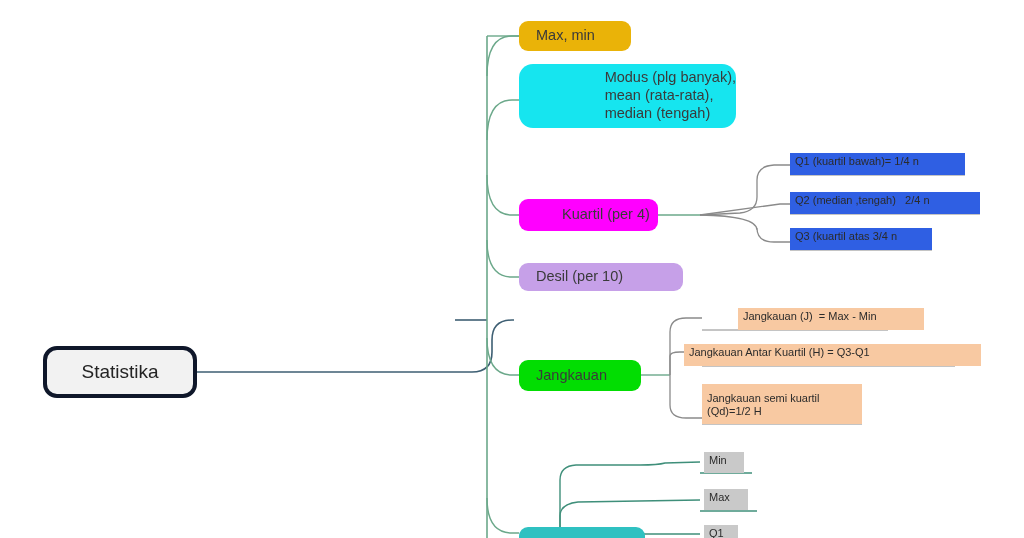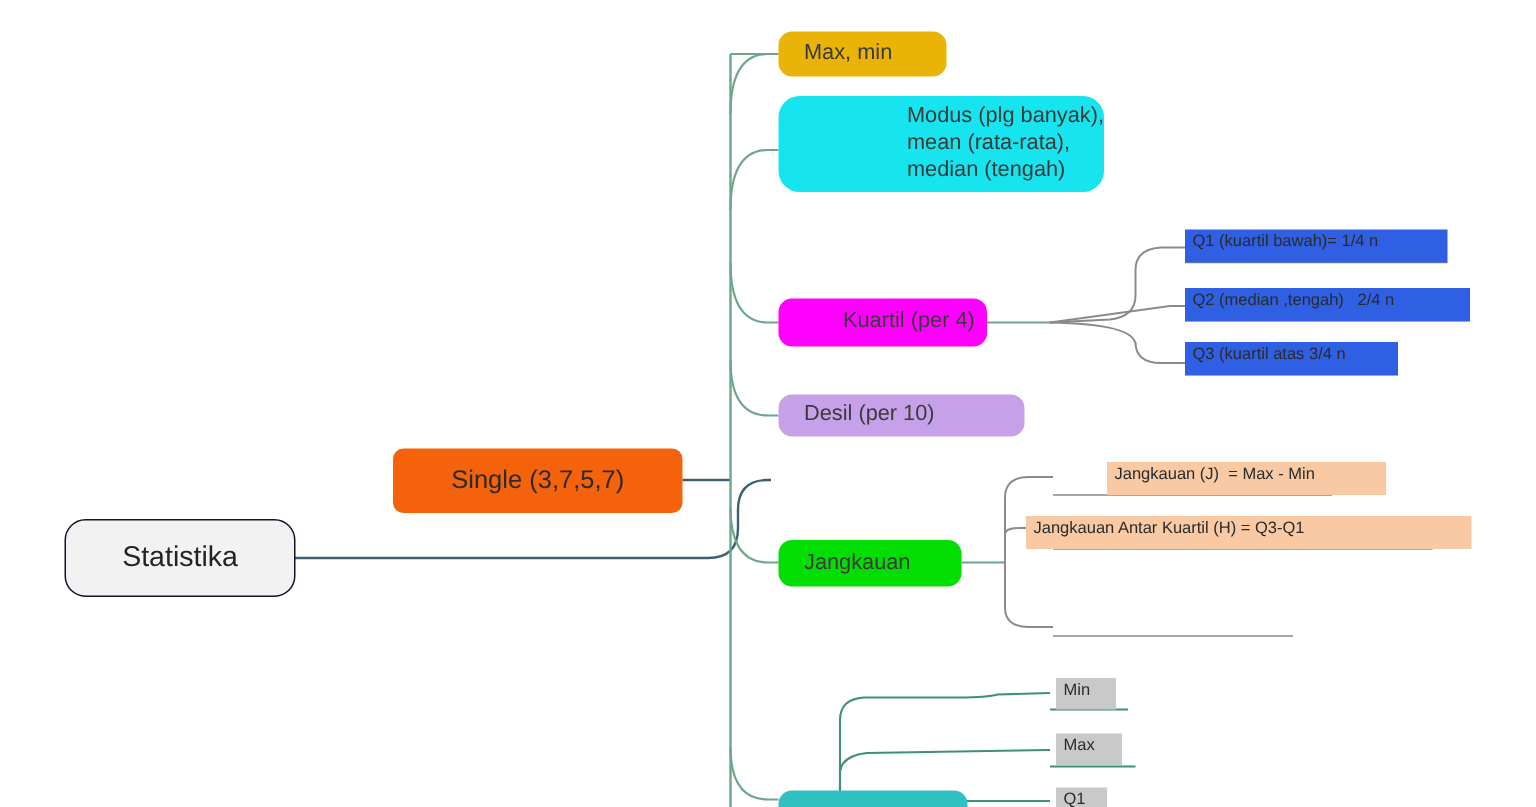--- a/index.html
+++ b/index.html
@@ -30,21 +30,21 @@
     position: absolute;
     box-sizing: border-box;
     display: flex;
     align-items: center;
     white-space: pre;
     line-height: 1.22;
   }
   
   .n-root {
     background: #f2f2f2;
-    border: 1px solid #0f172a;
+    border: 4px solid #0f172a;
     border-radius: 14px;
     color: #242424;
     font-size: 19px;
     justify-content: center;
   }
   
   .n-central {
     background: #f4620c;
     border-radius: 7px;
     color: #2b2b2b;
@@ -124,23 +124,20 @@
     <line x1="702" y1="366" x2="955" y2="366" stroke="#8a8a8a" stroke-width="1"></line>
     <line x1="702" y1="424" x2="862" y2="424" stroke="#8a8a8a" stroke-width="1"></line>
     <line x1="700" y1="473" x2="752" y2="473" stroke="#3f8f7a" stroke-width="1.3"></line>
     <line x1="700" y1="511" x2="757" y2="511" stroke="#3f8f7a" stroke-width="1.3"></line>
   </svg>
 
   <div class="node n-root" style="left:43px; top:346px; width:154px; height:52px;">
     <span>Statistika</span>
   </div>
 
-  <div class="node n-central" style="left:262px; top:299px; width:193px; height:43px;">
-    <span>Single (3,7,5,7)</span>
-  </div>
 
   <div class="node n-pill yellow" style="left:519px; top:21px; width:112px; height:30px;">
     <span>Max, min</span>
   </div>
 
   <div class="node n-pill cyan n-multiline" style="left:519px; top:64px; width:217px; height:64px;justify-content:flex-end;">
     <span>Modus (plg banyak),
 mean (rata-rata),
 median (tengah)</span>
   </div>
@@ -164,20 +161,24 @@
 
   <div class="node n-pill green" style="left:519px; top:360px; width:122px; height:31px;">
     <span>Jangkauan</span>
   </div>
   <div class="node n-leaf peach" style="left:702px; top:308px; width:186px; height:22px;margin-left:36px;">
     <span>Jangkauan (J)  = Max - Min</span>
   </div>
   <div class="node n-leaf peach" style="left:684px; top:344px; width:297px; height:22px;">
     <span>Jangkauan Antar Kuartil (H) = Q3-Q1</span>
   </div>
+  <div class="node n-leaf peach n-multiline" style="left:702px; top:384px; width:160px; height:40px; padding-left:5px;">
+    <span>Jangkauan semi kuartil
+(Qd)=1/2 H</span>
+  </div>
 
   <div class="node n-pill teal" style="left:519px; top:527px; width:126px; height:32px;">
     <span></span>
   </div>
   <div class="node n-leaf gray" style="left:704px; top:452px; width:40px; height:21px;">
     <span>Min</span>
   </div>
   <div class="node n-leaf gray" style="left:704px; top:489px; width:44px; height:21px;">
     <span>Max</span>
   </div>

